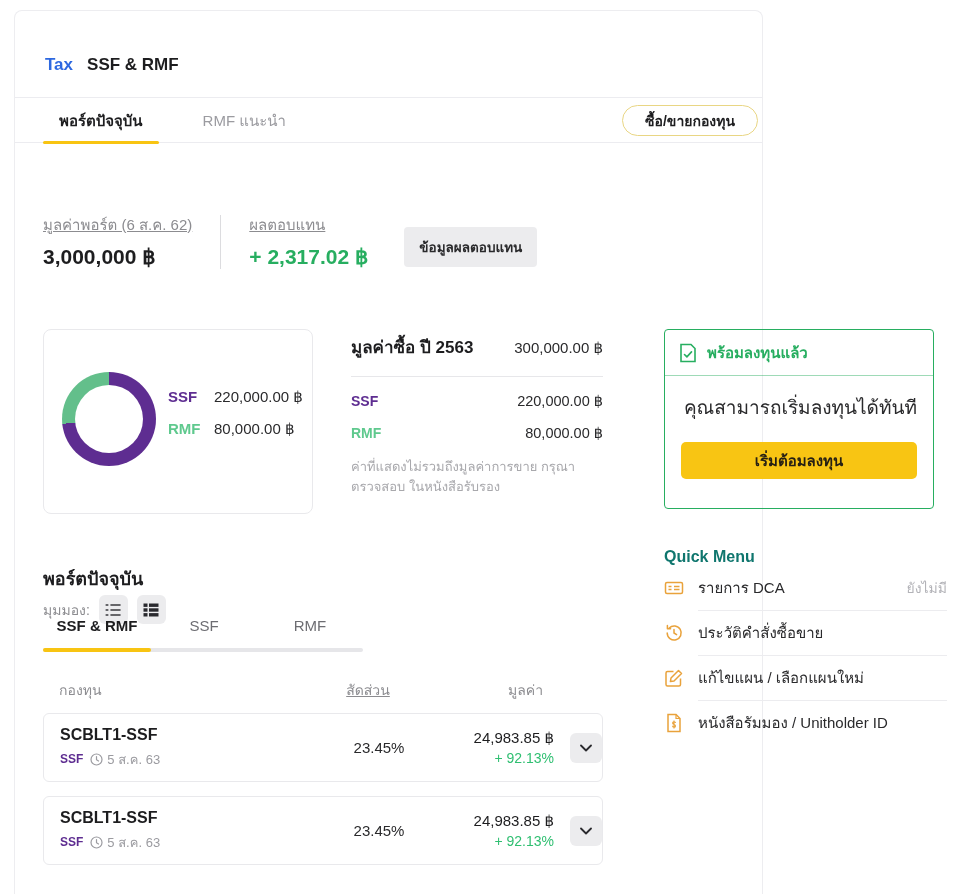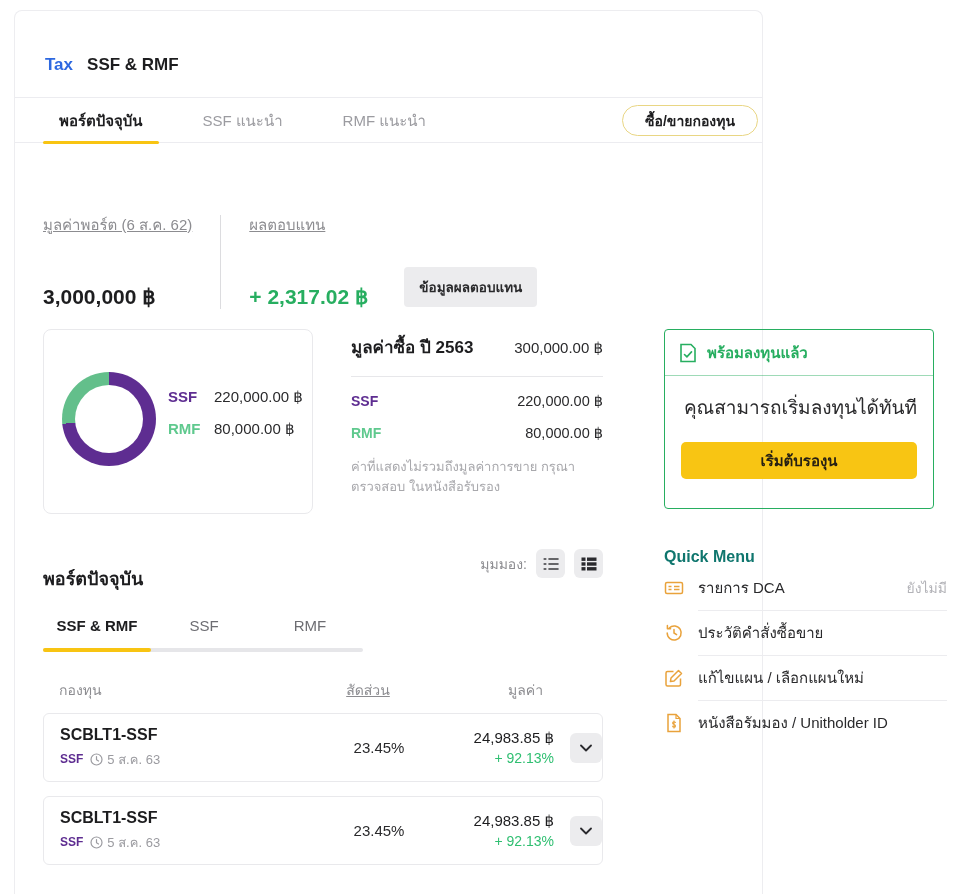--- a/index.html
+++ b/index.html
@@ -22,21 +22,21 @@
   .tab.active .tab-underline { position:absolute; left:0; right:0; bottom:-1px; height:3px; background:#f8c412; border-radius:2px; }
   .tab + .tab { margin-left:28px; }
   .pill-btn { position:absolute; right:4px; top:7px; height:31px; padding:0 22px; background:#fff;
               border:1px solid #e9d684; border-radius:16px; font-size:14px; font-weight:bold; color:#1d1d1f;
               display:flex; align-items:center; cursor:pointer; }
 
   
   .summary { position:absolute; left:28px; top:202px; display:flex; align-items:stretch; }
   .sum-block { display:flex; flex-direction:column; gap:8px; }
   .sum-label { font-size:15px; color:#8c8c90;text-decoration:underline; }
-  .sum-value { font-size:21px; font-weight:bold; color:#1d1d1f;margin-top:40px; }
+  .sum-value { font-size:21px; font-weight:bold; color:#1d1d1f; }
   .sum-value.pos { color:#27ae60; }
   .sum-div { width:1px; background:#dcdcdf; margin:2px 28px 0 28px; }
   .chip-btn { align-self:flex-end; margin-left:36px; margin-bottom:2px; background:#ececee; border:none;
               border-radius:4px; padding:9px 15px; font-size:13.5px; font-weight:bold; color:#2a2a2c; cursor:pointer;
               font-family:"Liberation Sans", sans-serif; }
 
   
   .alloc-card { position:absolute; left:28px; top:318px; width:270px; height:185px; border:1px solid #e9e9ec; border-radius:8px; }
   .donut { position:absolute; left:18px; top:42px; width:94px; height:94px; border-radius:50%; }
   .donut::after { content:''; position:absolute; inset:13px; background:#fff; border-radius:50%; }
@@ -74,21 +74,21 @@
   .qm-title { font-size:16px; font-weight:bold; color:#0f766e; }
   .qm-item { position:relative; height:44px; display:flex; align-items:center; gap:14px; cursor:pointer; }
   .qm-item:first-of-type { margin-top:8px; }
   .qm-icon { width:20px; height:20px; flex:0 0 20px; }
   .qm-label { font-size:15px; color:#2a2a2c; flex:1; }
   .qm-meta { font-size:14px; color:#b3b3b8; }
   .qm-divider { height:1px; background:#ececef; margin-left:34px; }
 
   
   .cp-title { position:absolute; left:28px; top:553px; font-size:18px; font-weight:bold; color:#1d1d1f; }
-  .views { position:absolute; left:28px; top:538px; width:560px; display:flex; justify-content:flex-end; align-items:center; gap:9px; }
+  .views { position:absolute; left:28px; top:584px; width:560px; display:flex; align-items:center; gap:9px; }
   .views-label { font-size:14px; color:#8c8c90; }
   .icon-btn { width:29px; height:29px; background:#ececee; border:none; border-radius:6px; display:flex; align-items:center; justify-content:center; cursor:pointer; }
 
   .subtabs { position:absolute; left:28px; top:606px; width:320px; }
   .subtab-row { display:flex; }
   .subtab { width:106px; text-align:center; font-size:15px; color:#6d6d72; padding-bottom:14px; cursor:pointer; }
   .subtab:first-child { width:108px; }
   .subtab.active { color:#1d1d1f; font-weight:bold; }
   .subtab-track { position:relative; height:4px; background:#e6e6e9; border-radius:2px; }
   .subtab-track .fill { position:absolute; left:0; top:0; width:108px; height:4px; background:#f8c412; border-radius:2px; }
@@ -127,23 +127,20 @@
       </div>
     </div>
 
     <div class="tabbar">
       <div class="tabs">
         <div class="tab active">
           <span>พอร์ตปัจจุบัน</span>
           <span class="tab-underline"></span>
         </div>
         <div class="tab">
-          <span>SSF แนะนำ</span>
-        </div>
-        <div class="tab">
           <span>RMF แนะนำ</span>
         </div>
       </div>
       <button class="pill-btn">ซื้อ/ขายกองทุน</button>
     </div>
 
     <div class="summary">
       <div class="sum-block">
         <span class="sum-label">มูลค่าพอร์ต (6 ส.ค. 62)</span>
         <span class="sum-value">3,000,000 ฿</span>
@@ -192,21 +189,21 @@
         <span>
           <svg width="18" height="20" viewBox="0 0 18 20" fill="none" stroke="#27ae60" stroke-width="1.6">
             <path d="M2 1.5h10l4 4v13H2z"></path>
             <path d="M5.5 11.5l2.4 2.4 4.6-5" stroke-linecap="round" stroke-linejoin="round"></path>
           </svg>
         </span>
         <span class="ready-title">พร้อมลงทุนแล้ว</span>
       </div>
       <div class="ready-body">
         <div class="ready-msg">คุณสามารถเริ่มลงทุนได้ทันที</div>
-        <button class="yellow-btn">เริ่มต้บรองุน</button>
+        <button class="yellow-btn">เริ่มต้อมลงทุน</button>
       </div>
     </div>
 
     <div class="qm">
       <div class="qm-title">Quick Menu</div>
 
       <div class="qm-item">
         <span class="qm-icon">
           <svg width="20" height="20" viewBox="0 0 20 20" fill="none" stroke="#e9a23b" stroke-width="1.5">
             <rect x="1.5" y="4.5" width="17" height="11" rx="1.5"></rect>

